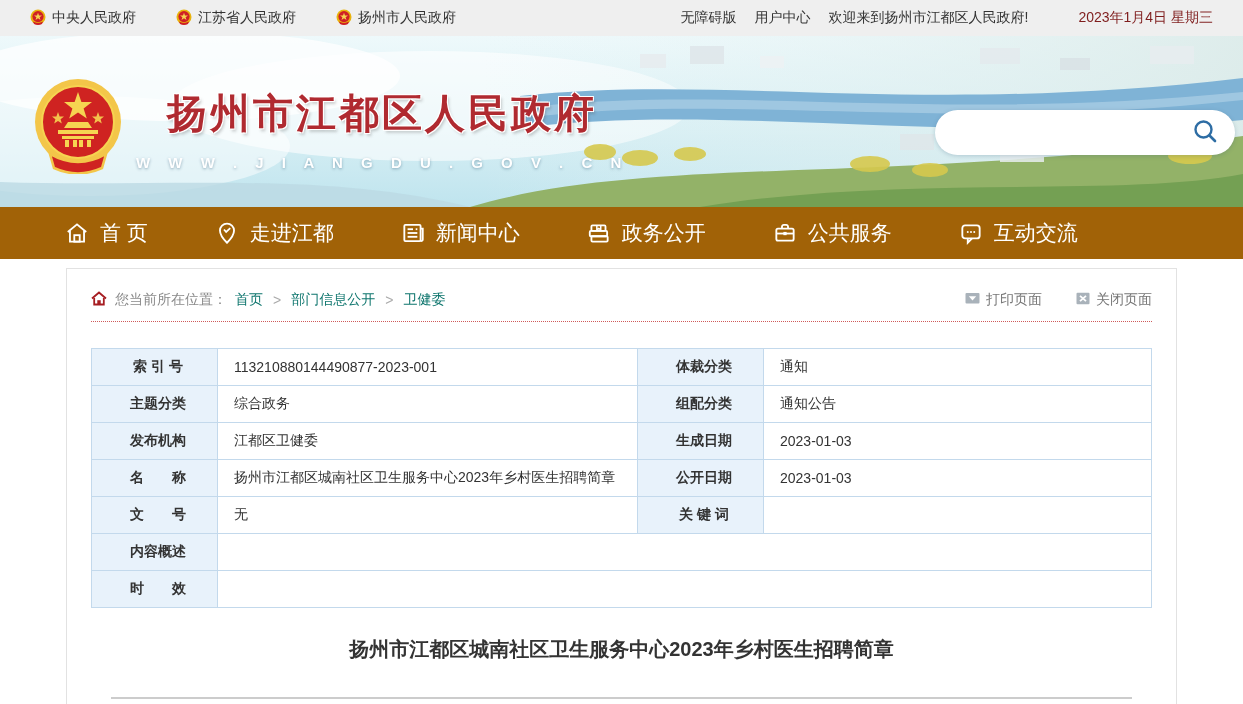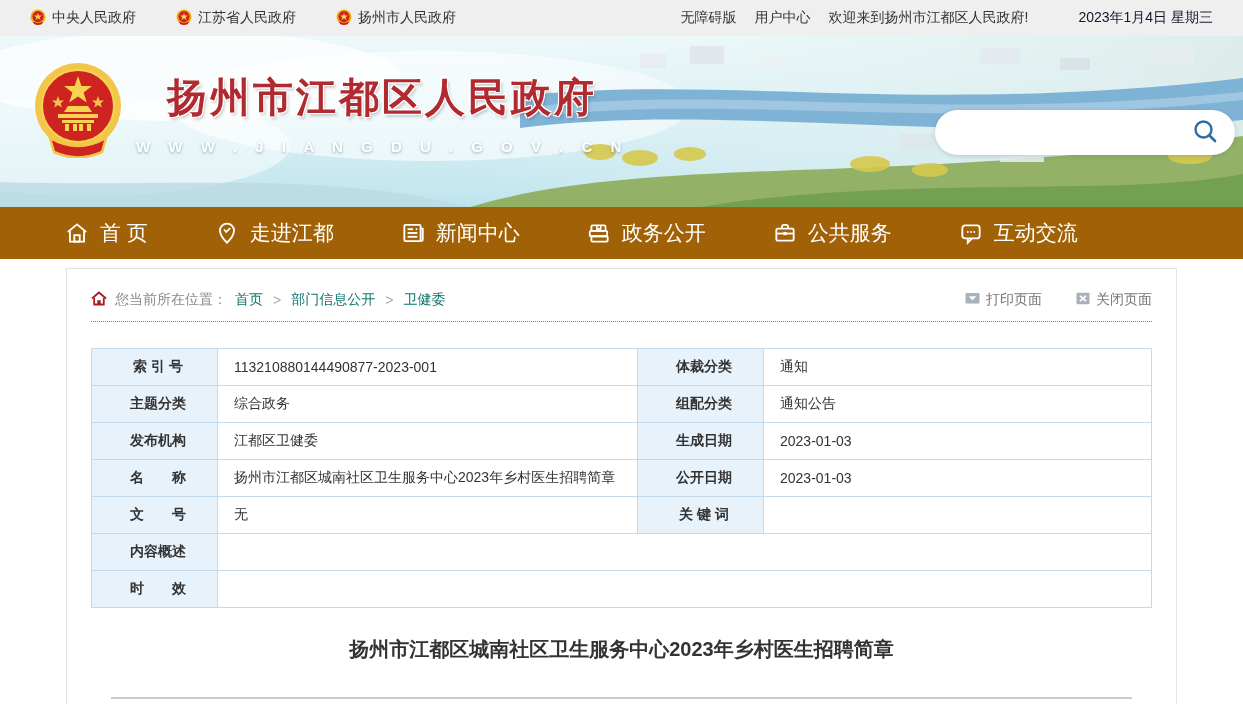--- a/index.html
+++ b/index.html
@@ -5,26 +5,26 @@
   * { margin:0; padding:0; box-sizing:border-box; }
   html,body { width:1243px; height:704px; overflow:hidden; background:#fff;
     font-family:"Liberation Sans","DejaVu Sans",sans-serif; }
 
   
   .topbar { height:36px; background:#efefef; display:flex; align-items:center;
     justify-content:space-between; padding:0 30px; font-size:14px; color:#333; }
   .topbar-left { display:flex; align-items:center; gap:40px; }
   .gov-link { display:flex; align-items:center; gap:6px; cursor:pointer; color:#333; }
   .topbar-right { display:flex; align-items:flex-start; gap:18px; color:#333; }
-  .topbar-date { color:#0f172a; margin-left:32px; }
+  .topbar-date { color:#7f1d1d; margin-left:32px; }
 
   
   .banner { position:relative; height:171px; overflow:hidden; }
   .banner-art { position:absolute; inset:0; width:100%; height:100%; }
-  .banner-brand { position:absolute; left:34px; top:26px; display:flex; align-items:center;
+  .banner-brand { position:absolute; left:34px; top:42px; display:flex; align-items:center;
     gap:14px; cursor:pointer; }
   .brand-text { text-align:center; }
   .site-title { font-size:40px; font-weight:bold; color:#b02a30; letter-spacing:3px;
     text-shadow:-1px -1px 0 #fff,1px -1px 0 #fff,-1px 1px 0 #fff,1px 1px 0 #fff,2px 3px 3px rgba(60,60,60,.25); }
   .site-url { margin-top:13px; font-size:15px; font-weight:bold; color:#fff;
     letter-spacing:7px; text-shadow:0 1px 3px rgba(40,80,110,.45); }
   .search-box { position:absolute; right:8px; top:74px; width:300px; height:45px;
     background:#fff; border-radius:23px; box-shadow:0 1px 4px rgba(50,90,120,.25);
     display:flex; align-items:center; padding:0 16px 0 22px; }
   .search-input { flex:1; border:none; outline:none; font-size:15px; background:transparent; height:100%; }

